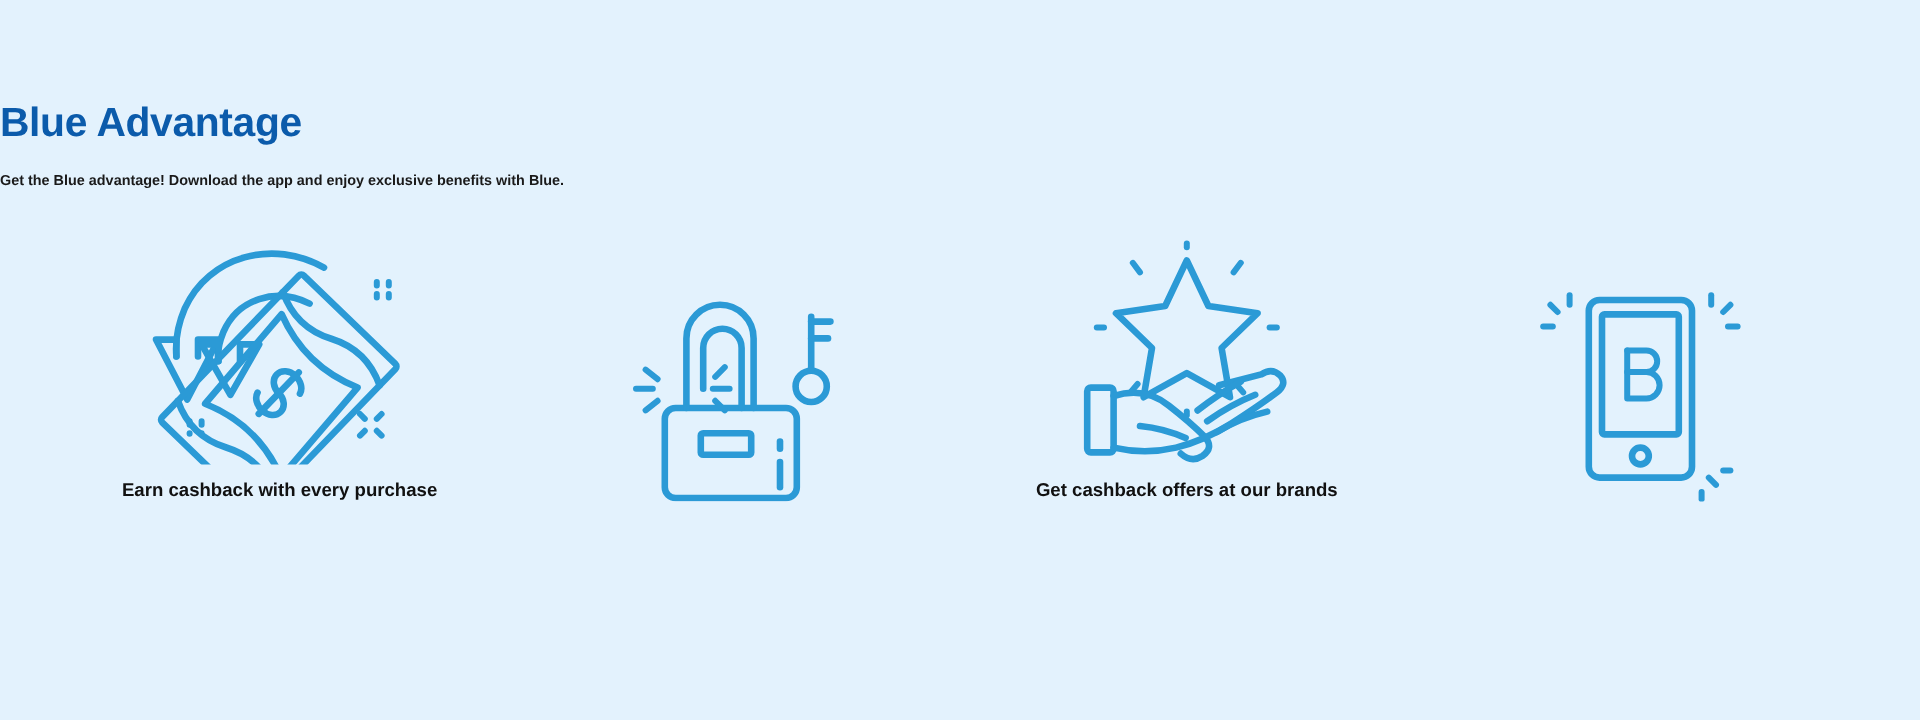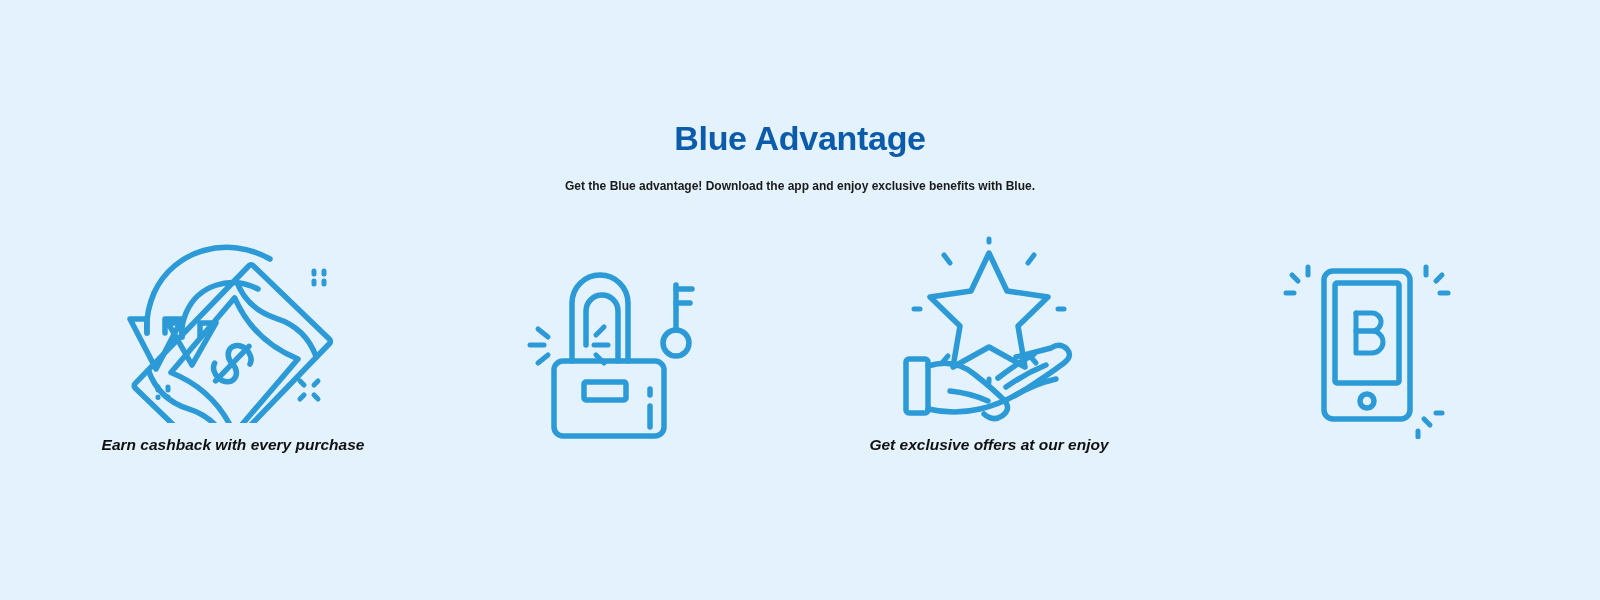--- a/index.html
+++ b/index.html
@@ -14,45 +14,43 @@
     overflow: hidden;
   }
   .section {
     width: 1600px;
     height: 600px;
     position: relative;
     background: #e3f2fd;
     box-sizing: border-box;
   }
   .header {
-    text-align: center;
-    padding-top: 120px;
+    padding-top: 84px;
   }
   .title {
     font-size: 34px;
     font-weight: 700;
     color: #0b5bab;
     letter-spacing: -0.3px;
     line-height: 1.1;
     margin: 0;
   }
   .subtitle {
     font-size: 12px;
     font-weight: 700;
     color: #1a1a1a;
     margin: 22px 0 0 0;
     line-height: 1.3;
   }
   .features {
     display: flex;
     flex-direction: row;
     justify-content: center;
-    align-items: center;
+    align-items: flex-end;
     margin-top: 38px;
-    font-style: italic;
   }
   .feature {
     width: 378px;
     display: flex;
     flex-direction: column;
     align-items: center;
   }
   .feature-icon {
     height: 190px;
     display: flex;
@@ -177,21 +175,21 @@
 
           <path d="M34 133 q26 -8 46 8 q18 14 30 26 q8 9 -2 16 q-9 6 -18 -2"></path>
           <path d="M34 176 q26 6 52 0 q24 -6 46 -20 q22 -14 38 -26 q9 -7 3 -14 q-7 -7 -16 -1 L122 124"></path>
 
           <path d="M104 145 q18 -14 36 -24"></path>
           <path d="M112 154 q20 -14 40 -22"></path>
           <path d="M120 163 q20 -12 42 -17"></path>
           <path d="M56 158 q20 2 38 10"></path>
         </svg>
       </div>
-      <div class="feature-caption">Get exclusive offers at our enjoy</div>
+      <div class="feature-caption">Get cashback offers at our brands</div>
     </div>
 
     <div class="feature">
       <div class="feature-icon">
         <svg width="190" height="190" viewBox="0 0 190 190" fill="none" stroke="#2b9ad6" stroke-width="5.5" stroke-linecap="round" stroke-linejoin="round">
 
           <rect x="52" y="22" width="86" height="148" rx="9"></rect>
 
           <rect x="63" y="34" width="64" height="100" rx="2"></rect>
 

